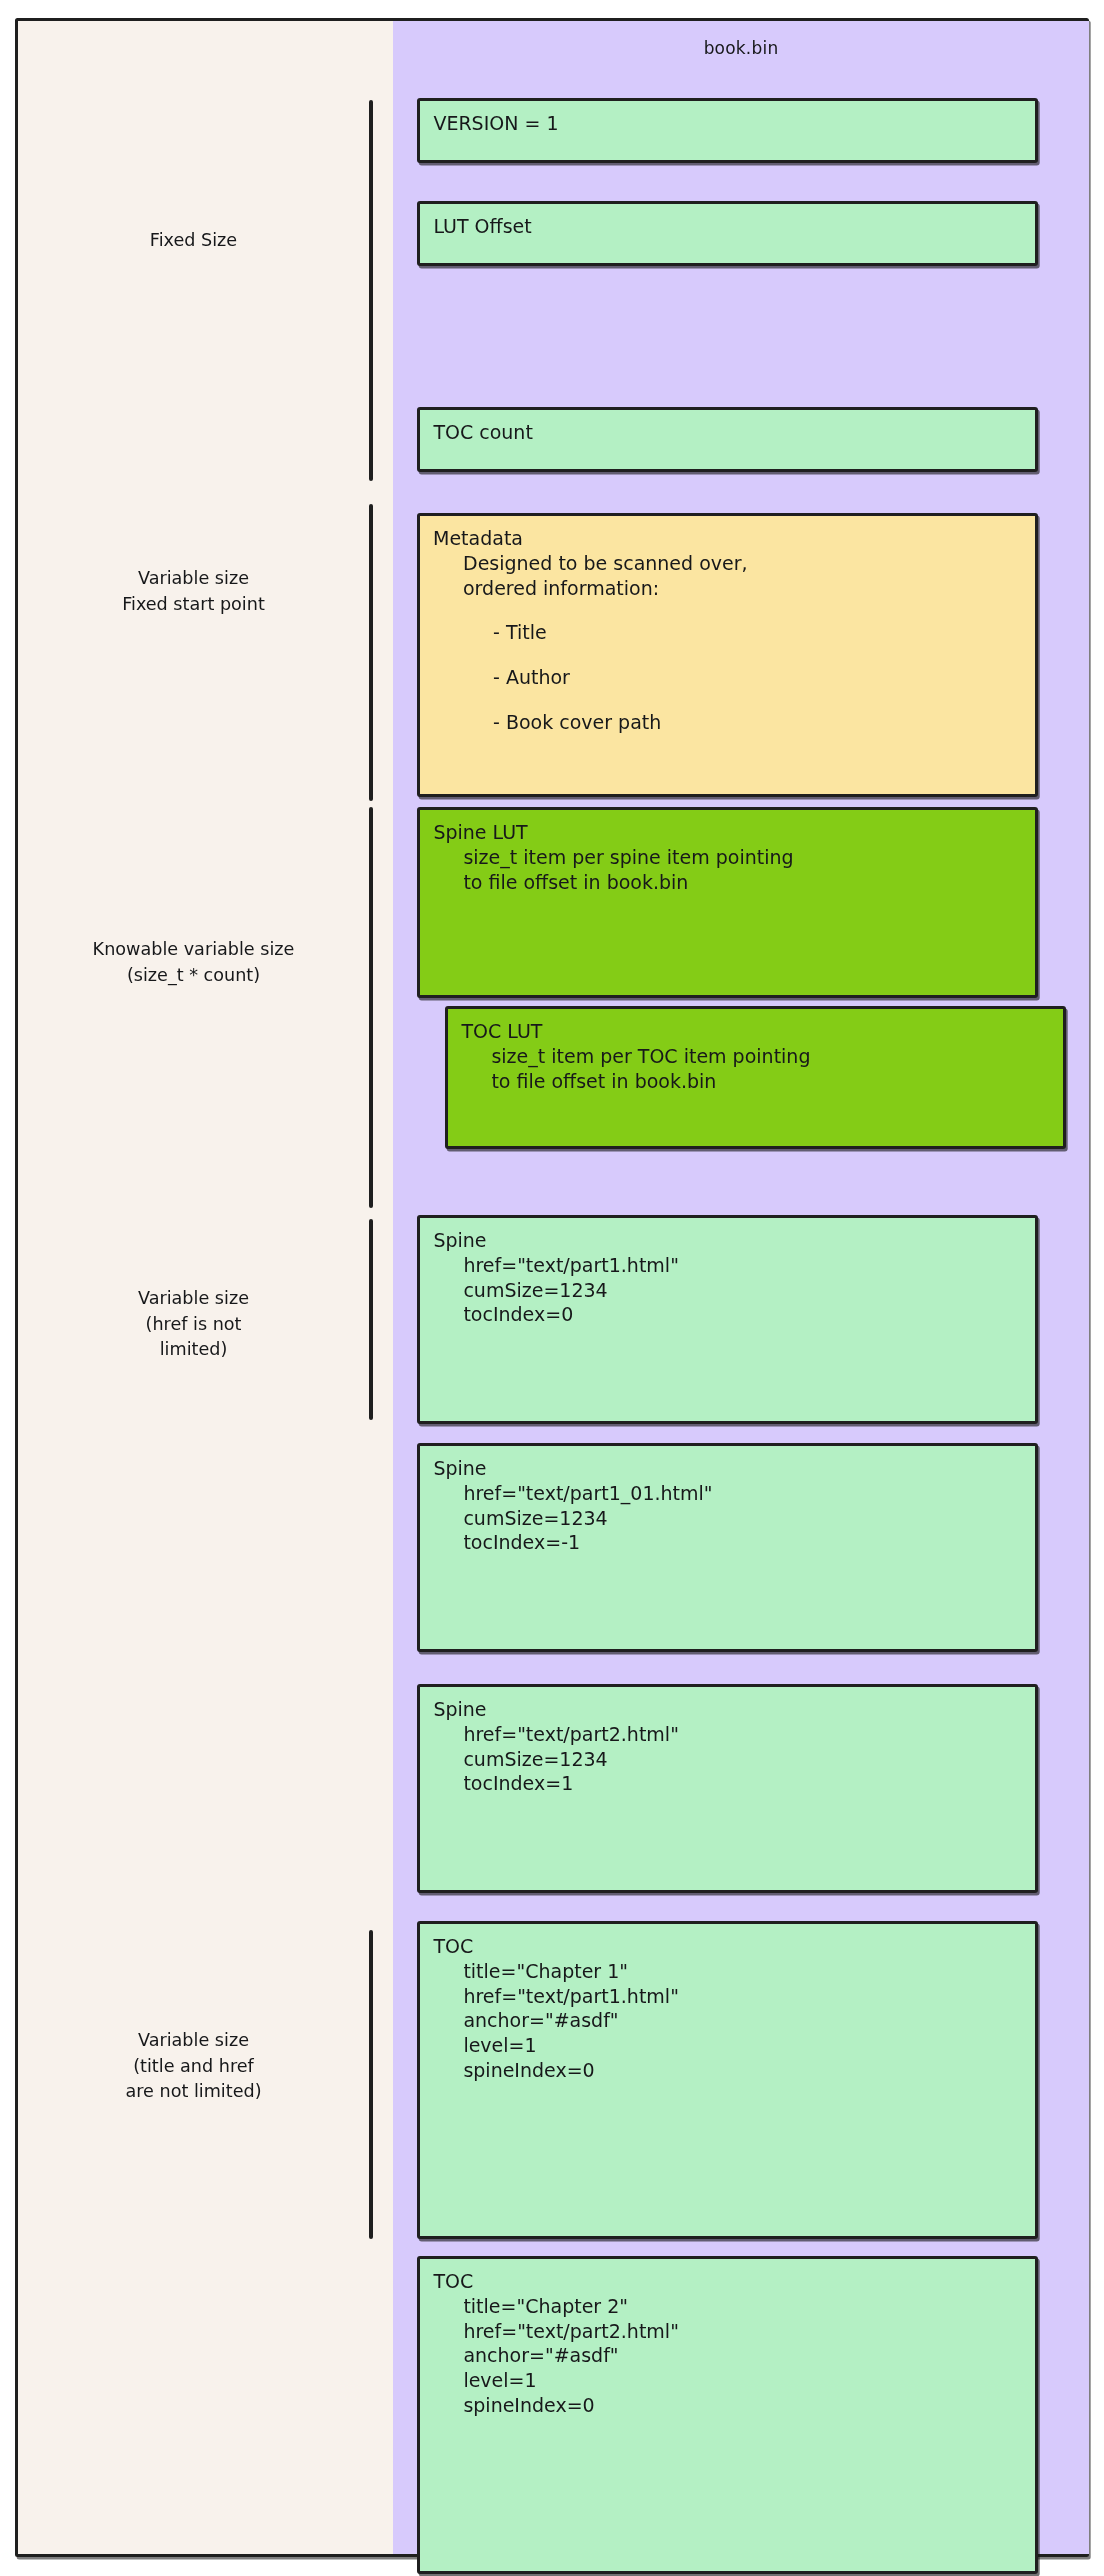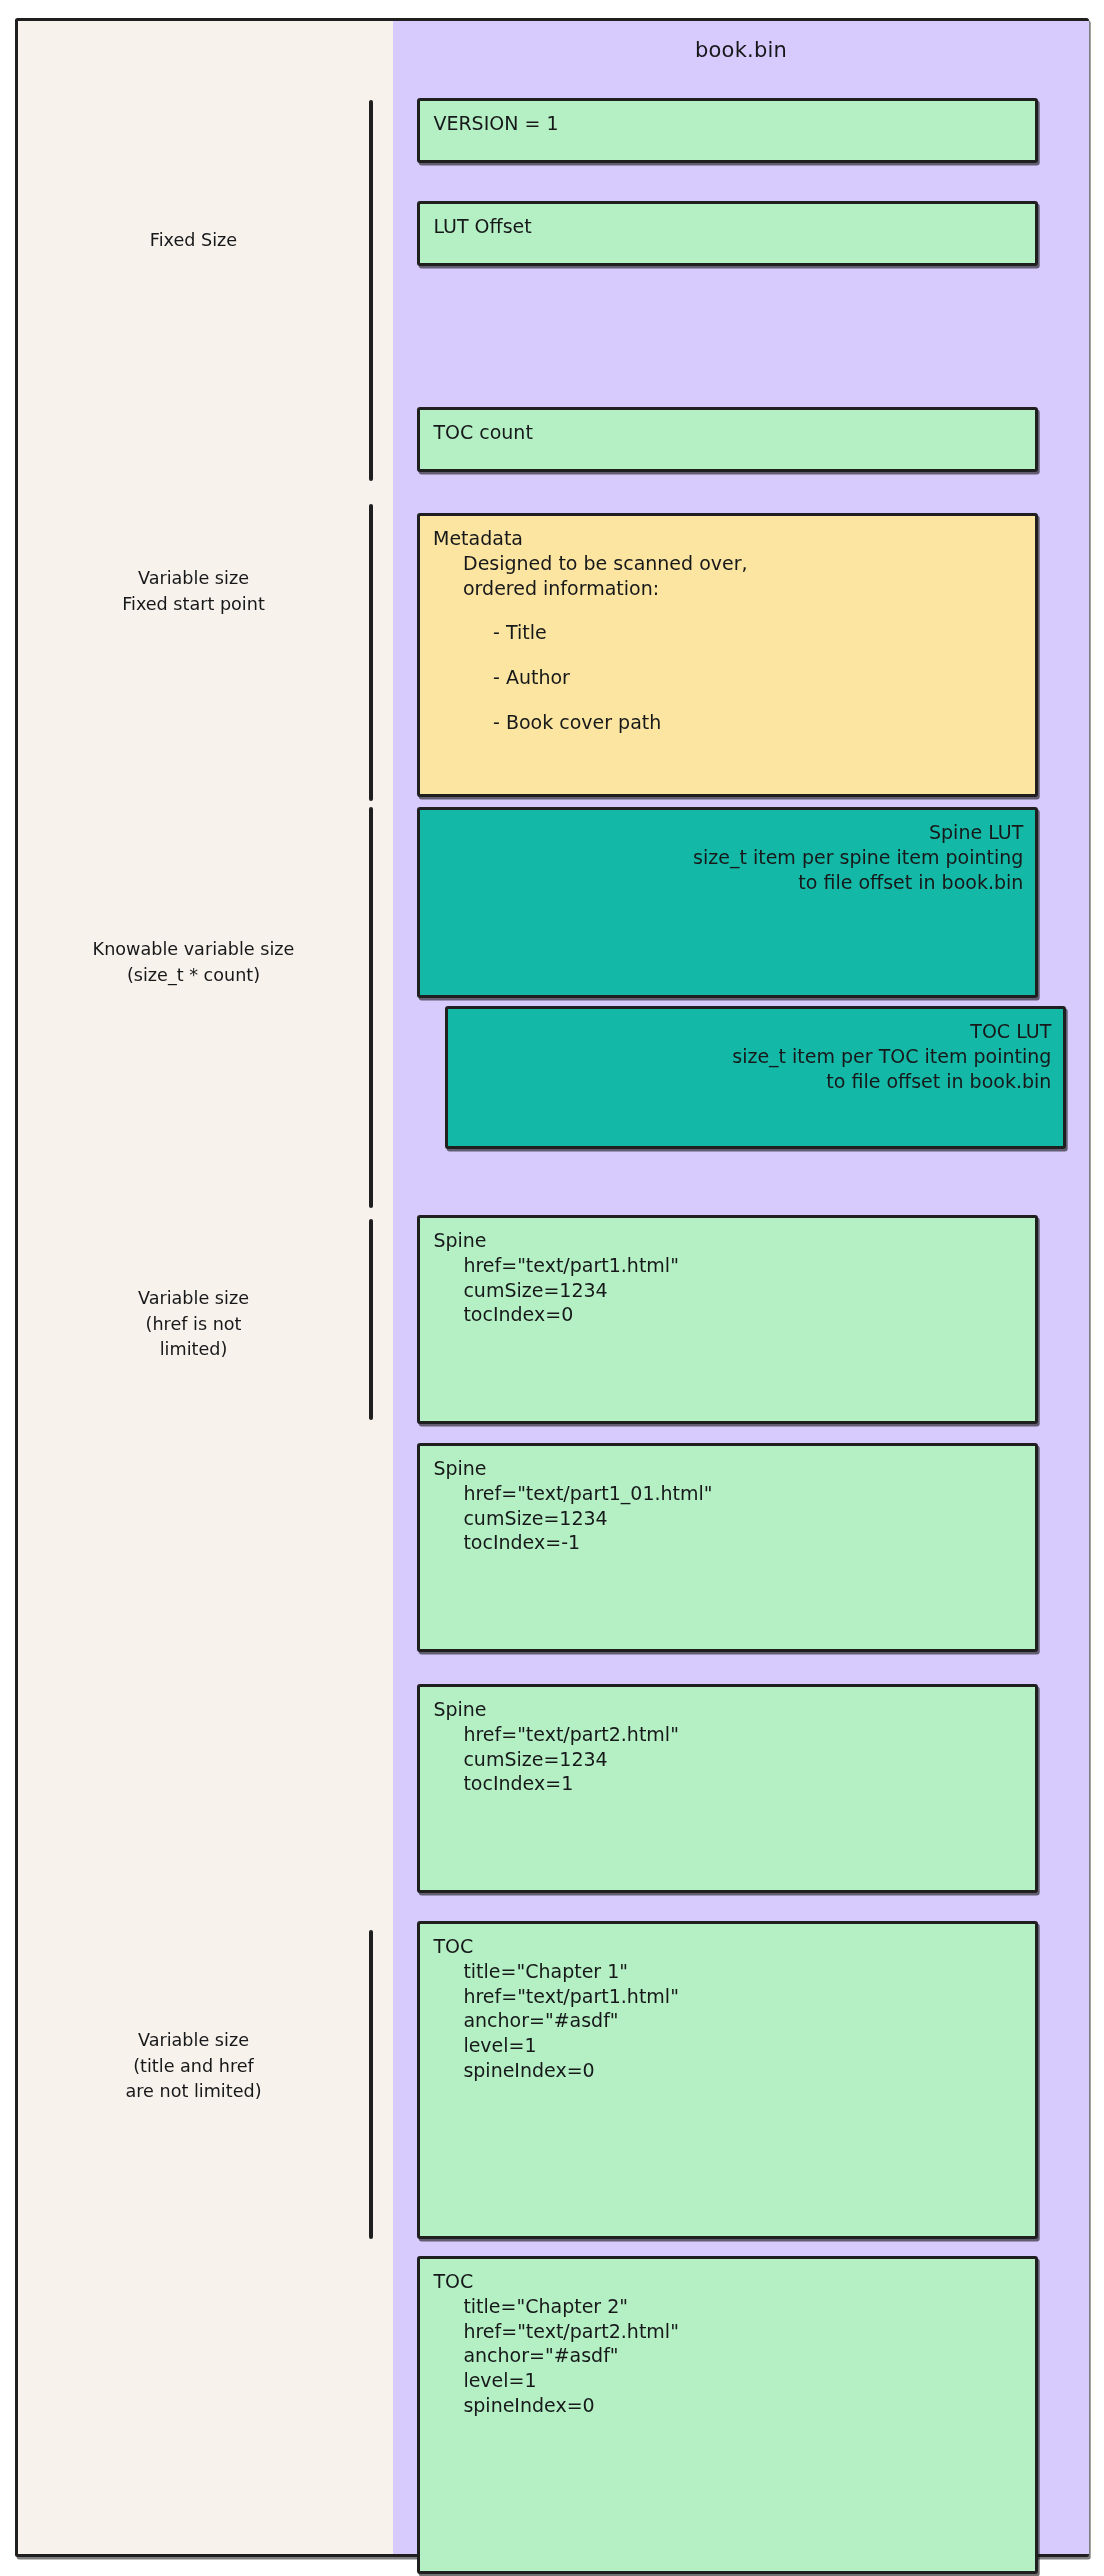--- a/index.html
+++ b/index.html
@@ -51,42 +51,42 @@
     background: #d7cafc;
   }
 
   .bin-title {
     position: absolute;
     left: 0;
     top: 16.7px;
     width: 100%;
     text-align: center;
     font-family: "DejaVu Sans", sans-serif;
-    font-size: 21px;
+    font-size: 17px;
     color: #17181a;
     letter-spacing: 0.2px;
   }
 
   
   .rec {
     position: absolute;
     left: 24px;
     width: 621px;
     border: 3.3px solid #1f1f1f;
     border-radius: 3px;
     box-shadow: 1.7px 2.5px 0 0 rgba(20,20,20,0.6);
     padding: 10px 11.7px 10px 13.4px;
     font-size: 19px;
     line-height: 1.30;
     color: #17181a;
     white-space: pre;
   }
   .green  { background: #b4f0c4; }
   .yellow { background: #fbe5a1; }
-  .blue   { background: #14b8a6; text-align: right; }
+  .blue   { background: #84cc16; }
 
   .rec .hdr { display: block; }
   .rec .sub { display: block; padding-left: 30px; }
   .rec .sub2 { display: block; padding-left: 60px; margin-top: 20px; }
 
   
   .lbl {
     position: absolute;
     text-align: center;
     font-size: 17.6px;

